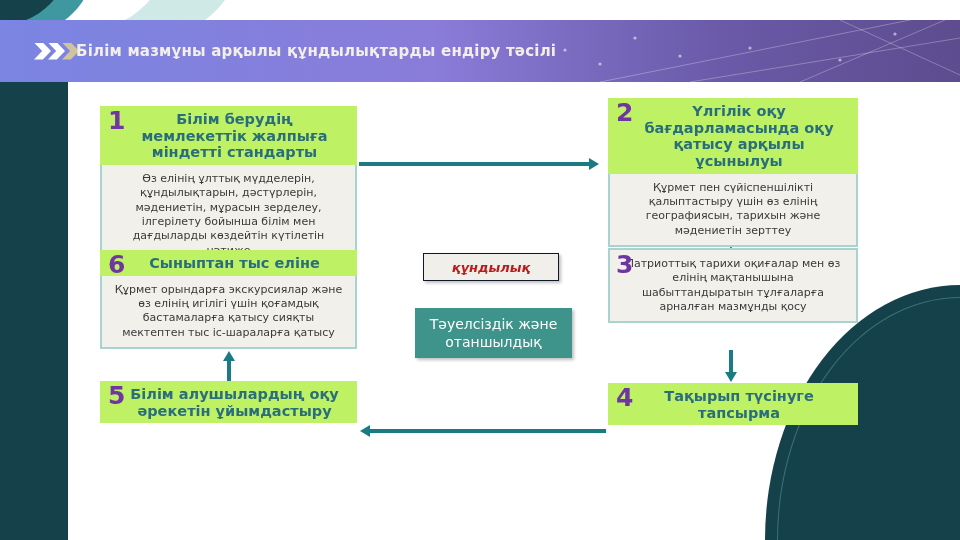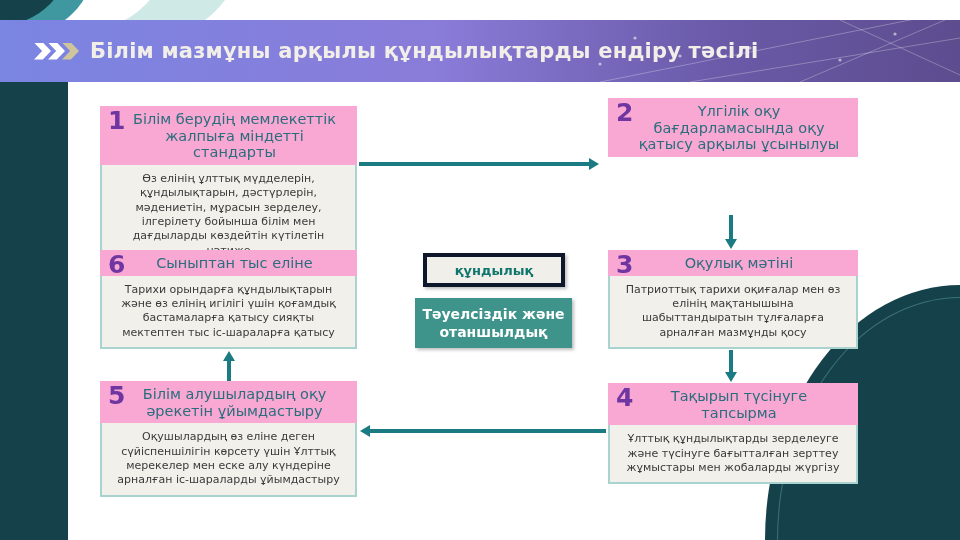--- a/index.html
+++ b/index.html
@@ -17,56 +17,56 @@
   
   .banner{position:absolute;left:0;top:20px;width:960px;height:62px;
           background:linear-gradient(90deg,#7b85e2 0%,#8a7cd9 45%,#6a5aa8 75%,#5d4c8e 100%);
           display:flex;align-items:center;}
   .banner svg.net{position:absolute;right:0;top:0;height:62px;}
   .chevrons{display:flex;align-items:center;margin-left:34px;position:relative;z-index:2;}
   .chev{width:17px;height:17px;margin-right:-3px;
         clip-path:polygon(0 0,52% 0,100% 50%,52% 100%,0 100%,48% 50%);}
   .chev.c1,.chev.c2{background:#ffffff;}
   .chev.c3{background:#cfc49b;}
-  .banner-title{color:#f2eee8;font-size:21px;font-weight:bold;margin-left:14px;
+  .banner-title{color:#f2eee8;font-size:15px;font-weight:bold;
                 letter-spacing:.2px;position:relative;z-index:2;}
 
   
   .left-band{position:absolute;left:0;top:82px;width:68px;height:458px;background:#15424a;}
   .corner-br{position:absolute;right:0;bottom:0;width:195px;height:255px;background:#15424a;
              border-top-left-radius:100% 100%;}
   .corner-br::after{content:"";position:absolute;left:12px;top:12px;right:0;bottom:0;
              border-top-left-radius:100% 100%;border-top:1px solid rgba(130,200,205,.35);
              border-left:1px solid rgba(130,200,205,.35);}
 
   
   .pbox{position:absolute;}
-  .pbox-header{position:relative;background:#f9a8d4;color:#2a6e7c;font-weight:normal;
+  .pbox-header{position:relative;background:#bef264;color:#2a6e7c;font-weight:bold;
                text-align:center;font-size:14.5px;line-height:1.15;padding:5px 14px 4px 26px;z-index:2;}
   .pbox-num{position:absolute;left:8px;top:2px;color:#6f35a0;font-size:25px;font-weight:bold;
             line-height:1;z-index:3;}
   .pbox-body{position:relative;background:#f2f0ea;border:2px solid #a9d3cf;color:#3a3a3a;
              font-size:11px;line-height:1.3;text-align:center;padding:7px 8px;margin-top:-2px;z-index:1;}
 
   .b1{left:100px;top:106px;width:257px;}
   .b2{left:608px;top:98px;width:250px;}
   .b3{left:608px;top:250px;width:250px;}
   .b4{left:608px;top:383px;width:250px;}
   .b5{left:100px;top:381px;width:257px;}
   .b6{left:100px;top:250px;width:257px;}
 
   
   .center-label{position:absolute;left:423px;top:253px;width:134px;height:26px;
-                background:#f1efe9;border:4px solid #0f172a;box-shadow:2px 2px 3px rgba(0,0,0,.25);
+                background:#f1efe9;border:1px solid #0f172a;box-shadow:2px 2px 3px rgba(0,0,0,.25);
                 display:flex;align-items:center;justify-content:center;
-                color:#0f766e;font-weight:bold;font-size:13px;}
-  .center-value{position:absolute;left:415px;top:298px;width:157px;height:50px;
+                color:#b91c1c;font-weight:bold;font-size:13px;font-style:italic;}
+  .center-value{position:absolute;left:415px;top:308px;width:157px;height:50px;
                 background:#3e948a;box-shadow:2px 2px 3px rgba(0,0,0,.25);
                 display:flex;align-items:center;justify-content:center;text-align:center;
-                color:#ffffff;font-weight:bold;font-size:14px;line-height:1.3;padding:2px 6px;box-sizing:border-box;}
+                color:#ffffff;font-weight:normal;font-size:14px;line-height:1.3;padding:2px 6px;box-sizing:border-box;}
 
   
   .aline{position:absolute;background:#1b7b82;}
   .ahead{position:absolute;width:0;height:0;}
   .ah-right{border-left:10px solid #1b7b82;border-top:6px solid transparent;border-bottom:6px solid transparent;}
   .ah-left{border-right:10px solid #1b7b82;border-top:6px solid transparent;border-bottom:6px solid transparent;}
   .ah-down{border-top:10px solid #1b7b82;border-left:6px solid transparent;border-right:6px solid transparent;}
   .ah-up{border-bottom:10px solid #1b7b82;border-left:6px solid transparent;border-right:6px solid transparent;}
 </style>
 </head>
@@ -112,44 +112,42 @@
 
   <div class="pbox b1">
     <div class="pbox-num">1</div>
     <div class="pbox-header">Білім берудің мемлекеттік жалпыға міндетті стандарты</div>
     <div class="pbox-body">Өз елінің ұлттық мүдделерін, құндылықтарын, дәстүрлерін, мәдениетін, мұрасын зерделеу, ілгерілету бойынша білім мен дағдыларды көздейтін күтілетін нәтиже</div>
   </div>
 
   <div class="pbox b2">
     <div class="pbox-num">2</div>
     <div class="pbox-header">Үлгілік оқу бағдарламасында оқу қатысу арқылы ұсынылуы</div>
+    <div class="pbox-body">Құрмет пен сүйіспеншілікті қалыптастыру үшін өз елінің географиясын, тарихын және мәдениетін зерттеу</div>
   </div>
 
   <div class="pbox b3">
     <div class="pbox-num">3</div>
-    <div class="pbox-header">Оқулық мәтіні</div>
     <div class="pbox-body">Патриоттық тарихи оқиғалар мен өз елінің мақтанышына шабыттандыратын тұлғаларға арналған мазмұнды қосу</div>
   </div>
 
   <div class="pbox b4">
     <div class="pbox-num">4</div>
     <div class="pbox-header">Тақырып түсінуге тапсырма</div>
-    <div class="pbox-body">Ұлттық құндылықтарды зерделеуге және түсінуге бағытталған зерттеу жұмыстары мен жобаларды жүргізу</div>
   </div>
 
   <div class="pbox b5">
     <div class="pbox-num">5</div>
     <div class="pbox-header">Білім алушылардың оқу әрекетін ұйымдастыру</div>
-    <div class="pbox-body">Оқушылардың өз еліне деген сүйіспеншілігін көрсету үшін Ұлттық мерекелер мен еске алу күндеріне арналған іс-шараларды ұйымдастыру</div>
   </div>
 
   <div class="pbox b6">
     <div class="pbox-num">6</div>
     <div class="pbox-header">Сыныптан тыс еліне</div>
-    <div class="pbox-body">Тарихи орындарға құндылықтарын және өз елінің игілігі үшін қоғамдық бастамаларға қатысу сияқты мектептен тыс іс-шараларға қатысу</div>
+    <div class="pbox-body">Құрмет орындарға экскурсиялар және өз елінің игілігі үшін қоғамдық бастамаларға қатысу сияқты мектептен тыс іс-шараларға қатысу</div>
   </div>
 
   <div class="center-label">құндылық</div>
   <div class="center-value">Тәуелсіздік және отаншылдық</div>
 
   <div class="aline" style="left:359px;top:162px;width:231px;height:4px;"></div>
   <div class="ahead ah-right" style="left:589px;top:158px;"></div>
 
   <div class="aline" style="left:729px;top:215px;width:4px;height:25px;"></div>
   <div class="ahead ah-down" style="left:725px;top:239px;"></div>

